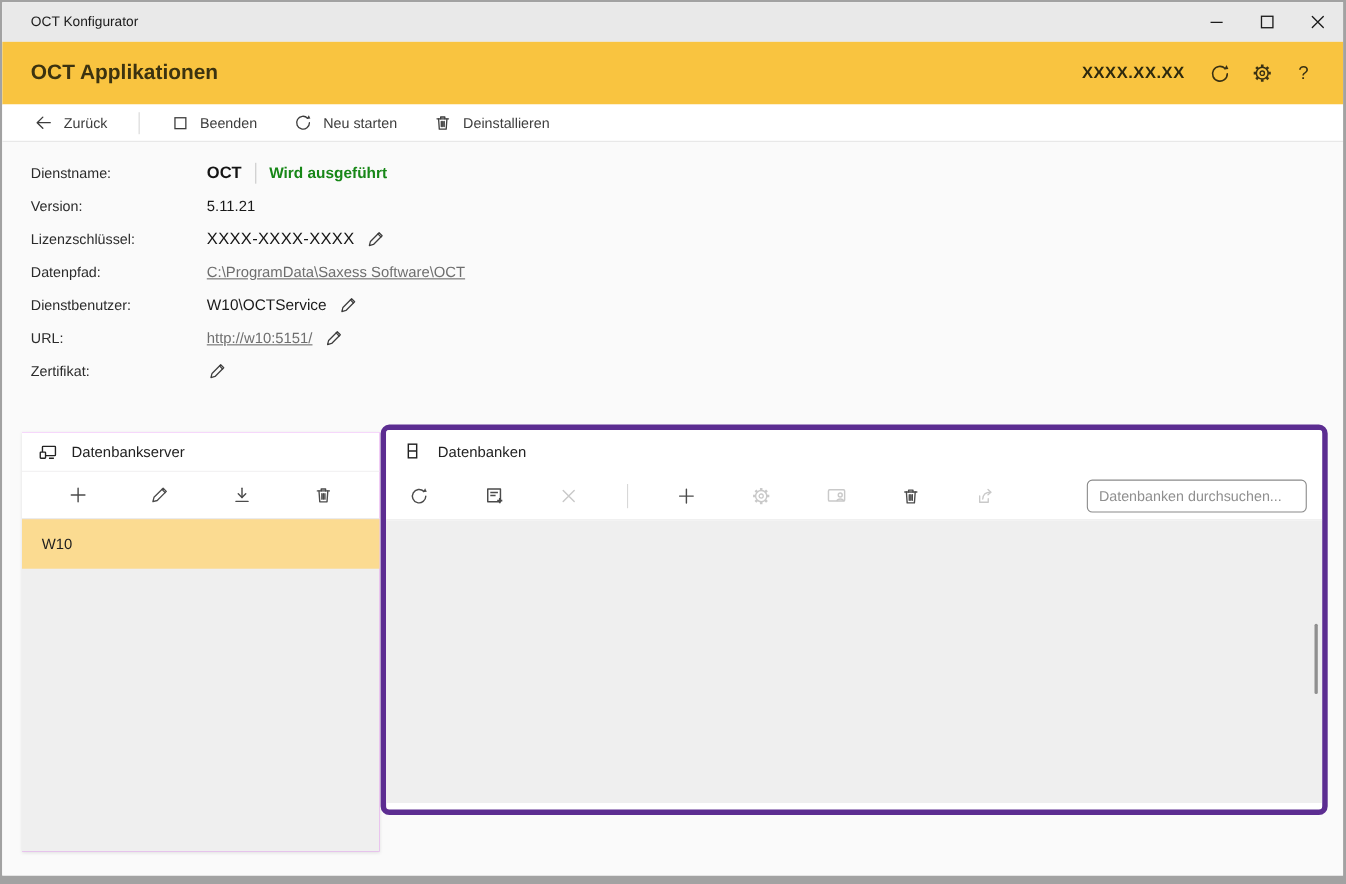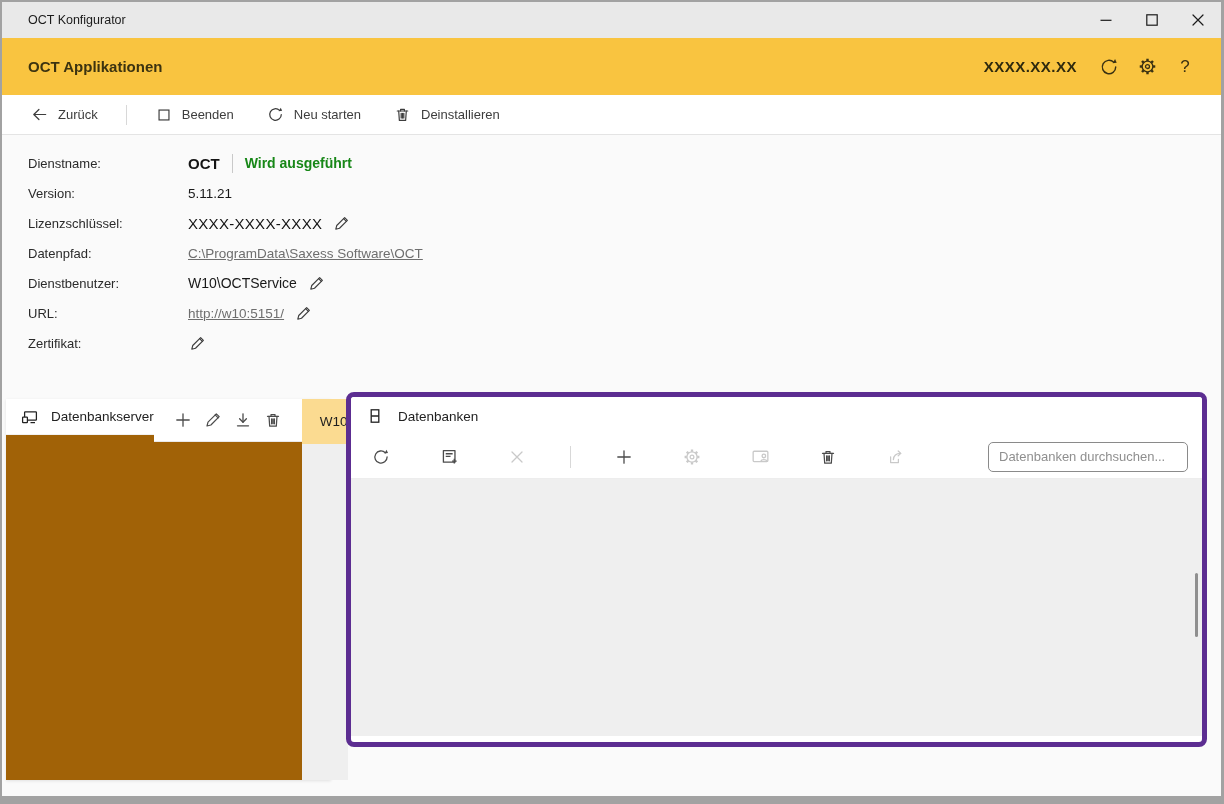--- a/index.html
+++ b/index.html
@@ -8,28 +8,28 @@
   .win { position:absolute; left:2px; top:2px; width:1219px; height:794px; background:#fff; display:flex; flex-direction:column; overflow:hidden;justify-content:space-between; }
 
   
   .titlebar { height:36px; background:#e9e9e9; display:flex; align-items:center; flex:0 0 auto; }
   .titlebar .title { margin-left:26px; font-size:12.5px; color:#1b1b1b; }
   .win-controls { margin-left:auto; display:flex; height:100%; }
   .win-btn { width:46px; height:36px; display:flex; align-items:center; justify-content:center; color:#1b1b1b; background:transparent; border:none; cursor:default; }
 
   
   .appheader { height:57px; background:#F9C440; display:flex; align-items:center; padding:0 22px 0 26px; flex:0 0 auto; }
-  .appheader .apptitle { font-size:15px; font-weight:bold; color:#3c3310; }
+  .appheader .apptitle { font-size:19px; font-weight:bold; color:#3c3310; }
   .appheader .right { margin-left:auto; display:flex; align-items:center; gap:10px; }
   .appheader .version { font-size:15px; font-weight:bold; color:#2f2a0e; letter-spacing:.5px; margin-right:8px; }
   .hdr-iconbtn { width:28px; height:28px; display:flex; align-items:center; justify-content:center; background:transparent; border:none; color:#3a3112; }
   .hdr-iconbtn .qmark { font-size:17px; font-weight:400; color:#3a3112; }
 
   
-  .cmdbar { height:40px; background:#fff; border-bottom:1px solid #e4e4e4; display:flex; align-items:center; padding-left:28px; flex:0 0 auto; }
+  .cmdbar { height:34px; background:#fff; border-bottom:1px solid #e4e4e4; display:flex; align-items:center; padding-left:28px; flex:0 0 auto; }
   .cmd-item { display:flex; align-items:center; gap:9px; background:transparent; border:none; color:#3d3d3d; font-size:13px; font-family:inherit; }
   .cmd-back { margin-right:28px; }
   .cmd-divider { width:1px; height:20px; background:#d8d8d8; margin-right:28px; }
   .cmd-item + .cmd-item.spaced { margin-left:32px; }
 
   
   .content { position:relative; flex:1 1 auto; background:#fafafa; }
 
   
   .fields { position:absolute; left:26px; top:13px; }
@@ -37,21 +37,21 @@
   .flabel { width:160px; font-size:13px; color:#2b2b2b; }
   .fvalue { font-size:13.5px; color:#191919; display:flex; align-items:center; gap:10px; }
   .svc-name { font-size:15px; font-weight:bold; color:#141414; }
   .status-div { width:1px; height:19px; background:#c9c9c9; margin:0 2px; }
   .status { font-size:14px; font-weight:bold; color:#178717; }
   .key-value { font-size:15px; color:#141414; letter-spacing:.3px; }
   .flink { font-size:13.5px; color:#6e6e6e; text-decoration:underline; }
   .pencil-btn { background:transparent; border:none; color:#3d3d3d; display:flex; align-items:center; padding:0; }
 
   
-  .server-panel { position:absolute; left:4px; top:264px; width:325px; height:381px; background:#a16207; box-shadow:0 1px 3px rgba(0,0,0,.10); display:flex; flex-direction:row; }
+  .server-panel { position:absolute; left:18px; top:264px; width:325px; height:381px; background:#d946ef; box-shadow:0 1px 3px rgba(0,0,0,.10); display:flex; flex-direction:column; }
   .panel-header { height:36px; display:flex; align-items:center; gap:11px; padding-left:14px; background:#fff; color:#222; font-size:13.5px; border-bottom:1px solid #f1f1f1; flex:0 0 auto; }
   .server-toolbar { height:43px; display:flex; align-items:center; justify-content:space-around; padding:0 14px; background:#fff; border-bottom:1px solid #e9e9e9; flex:0 0 auto; }
   .tool-btn { background:transparent; border:none; color:#4b4b4b; display:flex; align-items:center; justify-content:center; width:30px; height:30px; }
   .tool-btn.disabled { color:#c9c9c9; }
   .server-list { flex:1 1 auto; background:#efefef; }
   .list-item { height:45px; display:flex; align-items:center; padding-left:18px; font-size:13.5px; color:#1e1e1e; }
   .list-item.selected { background:#FBDB91; }
 
   
   .db-panel { position:absolute; left:344px; top:257px; width:861px; height:355px; border:5px solid #5C2D91; border-radius:8px; background:#fff; display:flex; flex-direction:column; overflow:hidden; }

